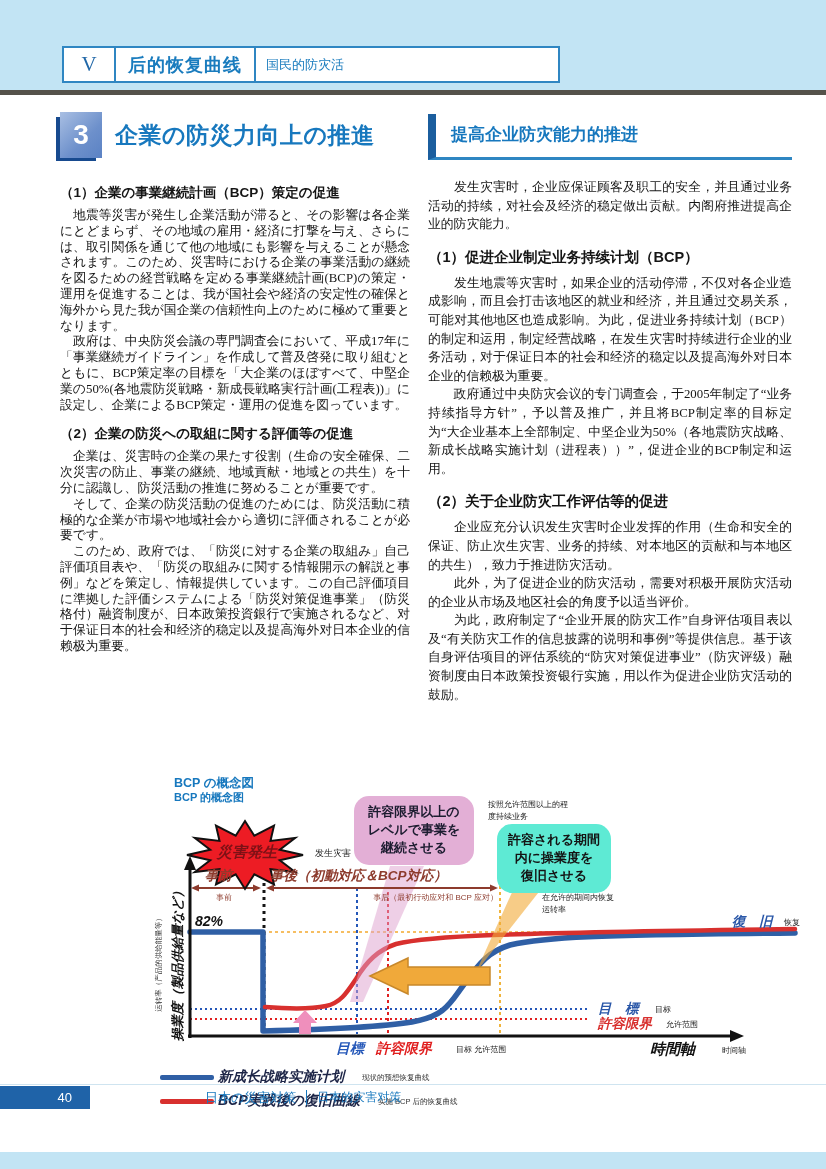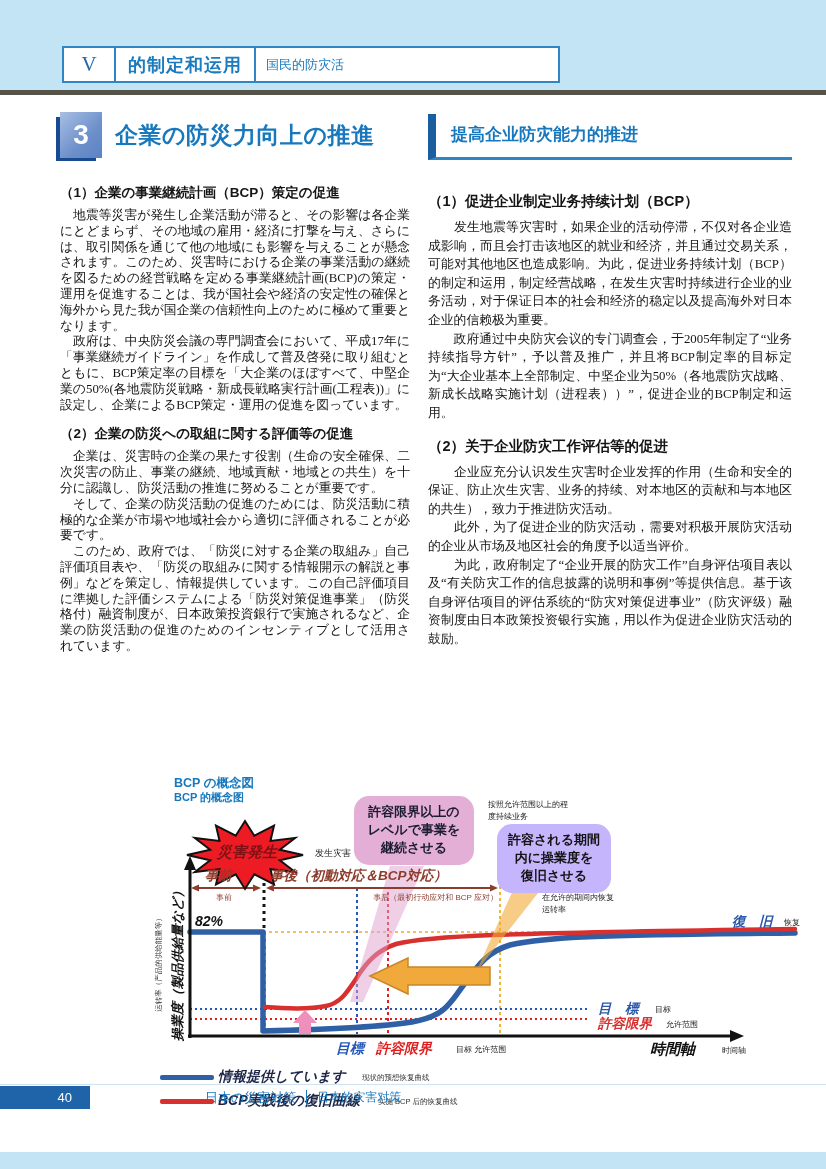--- a/index.html
+++ b/index.html
@@ -55,21 +55,21 @@
              font-size:13.5px; color:#8d3b2d; }
   .post-cn { left:128px; top:120px; width:220px; text-align:right; color:#8d3b2d; }
   .pct { left:45px; top:141px; font-style:italic; font-weight:bold; font-size:14px; color:#111; }
   .ylab-jp { left:-62px; top:182px; width:180px; text-align:center; transform:rotate(-90deg);
              font-style:italic; font-weight:bold; font-size:13px; color:#111; }
   .ylab-cn { left:-56px; top:186px; width:130px; text-align:center; transform:rotate(-90deg);
              font-size:7.5px; color:#333; white-space:nowrap; }
   .bubble { position:absolute; border-radius:15px; text-align:center; font-weight:bold; font-size:13px;
             line-height:1.4; padding:7px 0; white-space:pre-line; }
   .bub-pink { left:204px; top:24px; width:120px; background:#e3afd6; color:#1c1c30; }
-  .bub-orange { left:347px; top:52px; width:114px; background:#c4b5fd; color:#141414; }
+  .bub-orange { left:347px; top:52px; width:114px; background:#5eead4; color:#141414; }
   .note-pink { left:338px; top:27px; line-height:1.45; }
   .note-orange { left:392px; top:120px; line-height:1.45; }
   .recov { left:582px; top:141px; font-style:italic; font-weight:bold; font-size:13.5px; color:#2a57a8; }
   .recov-cn { left:634px; top:145px; }
   .target-r { left:448px; top:228px; font-style:italic; font-weight:bold; font-size:13.5px; color:#2a57a8; }
   .target-r-cn { left:505px; top:232px; }
   .limit-r { left:448px; top:243px; font-style:italic; font-weight:bold; font-size:13.5px; color:#d8302e; }
   .limit-r-cn { left:516px; top:247px; }
   .target-b { left:186px; top:268px; font-style:italic; font-weight:bold; font-size:14px; color:#2457b8; }
   .limit-b { left:226px; top:268px; font-style:italic; font-weight:bold; font-size:14px; color:#e02020; }
@@ -96,43 +96,44 @@
   .bottom-strip { position:absolute; left:0; top:1152px; width:826px; height:17px; background:#c2e4f4; }
 </style>
 </head>
 <body>
 
 <div id="page">
 
   <div class="hdr-band">
     <div class="hdr-box">
       <div class="hdr-num">V</div>
-      <div class="hdr-jp">的制定和运用</div>
+      <div class="hdr-jp">后的恢复曲线</div>
       <div class="hdr-cn">国民的防灾活</div>
     </div>
   </div>
   <div class="dark-rule"></div>
 
   <div class="sec-left">
     <div class="sec-numbox">3</div>
     <div class="sec-ltitle">企業の防災力向上の推進</div>
   </div>
   <div class="sec-right">提高企业防灾能力的推进</div>
 
   <div class="col col-l">
     <p class="jp-h">（1）企業の事業継続計画（BCP）策定の促進</p>
     <p>　地震等災害が発生し企業活動が滞ると、その影響は各企業にとどまらず、その地域の雇用・経済に打撃を与え、さらには、取引関係を通じて他の地域にも影響を与えることが懸念されます。このため、災害時における企業の事業活動の継続を図るための経営戦略を定める事業継続計画(BCP)の策定・運用を促進することは、我が国社会や経済の安定性の確保と海外から見た我が国企業の信頼性向上のために極めて重要となります。</p>
     <p>　政府は、中央防災会議の専門調査会において、平成17年に「事業継続ガイドライン」を作成して普及啓発に取り組むとともに、BCP策定率の目標を「大企業のほぼすべて、中堅企業の50%(各地震防災戦略・新成長戦略実行計画(工程表))」に設定し、企業によるBCP策定・運用の促進を図っています。</p>
     <p class="jp-h">（2）企業の防災への取組に関する評価等の促進</p>
     <p>　企業は、災害時の企業の果たす役割（生命の安全確保、二次災害の防止、事業の継続、地域貢献・地域との共生）を十分に認識し、防災活動の推進に努めることが重要です。</p>
     <p>　そして、企業の防災活動の促進のためには、防災活動に積極的な企業が市場や地域社会から適切に評価されることが必要です。</p>
-    <p>　このため、政府では、「防災に対する企業の取組み」自己評価項目表や、「防災の取組みに関する情報開示の解説と事例」などを策定し、情報提供しています。この自己評価項目に準拠した評価システムによる「防災対策促進事業」（防災格付）融資制度が、日本政策投資銀行で実施されるなど、企業の防災活動の促進のためのインセンティブとして活用されています。</p>
+    <p>　このため、政府では、「防災に対する企業の取組み」自己評価項目表や、「防災の取組みに関する情報開示の解説と事例」などを策定し、情報提供しています。この自己評価項目に準拠した評価システムによる「防災対策促進事業」（防災格付）融資制度が、日本政策投資銀行で実施されるなど、对于保证日本的社会和经济的稳定以及提高海外对日本企业的信赖极为重要。</p>
   </div>
 
   <div class="col col-r">
+    <p>　　发生灾害时，企业应保证顾客及职工的安全，并且通过业务活动的持续，对社会及经济的稳定做出贡献。内阁府推进提高企业的防灾能力。</p>
     <p class="cn-h">（1）促进企业制定业务持续计划（BCP）</p>
     <p>　　发生地震等灾害时，如果企业的活动停滞，不仅对各企业造成影响，而且会打击该地区的就业和经济，并且通过交易关系，可能对其他地区也造成影响。为此，促进业务持续计划（BCP）的制定和运用，制定经营战略，在发生灾害时持续进行企业的业务活动，对于保证日本的社会和经济的稳定以及提高海外对日本企业的信赖极为重要。</p>
     <p>　　政府通过中央防灾会议的专门调查会，于2005年制定了“业务持续指导方针”，予以普及推广，并且将BCP制定率的目标定为“大企业基本上全部制定、中坚企业为50%（各地震防灾战略、新成长战略实施计划（进程表））”，促进企业的BCP制定和运用。</p>
     <p class="cn-h">（2）关于企业防灾工作评估等的促进</p>
     <p>　　企业应充分认识发生灾害时企业发挥的作用（生命和安全的保证、防止次生灾害、业务的持续、对本地区的贡献和与本地区的共生），致力于推进防灾活动。</p>
     <p>　　此外，为了促进企业的防灾活动，需要对积极开展防灾活动的企业从市场及地区社会的角度予以适当评价。</p>
     <p>　　为此，政府制定了“企业开展的防灾工作”自身评估项目表以及“有关防灾工作的信息披露的说明和事例”等提供信息。基于该自身评估项目的评估系统的“防灾对策促进事业”（防灾评级）融资制度由日本政策投资银行实施，用以作为促进企业防灾活动的鼓励。</p>
   </div>
 
   <div id="diagram">
@@ -198,21 +199,21 @@
     <div class="dlab target-r-cn small-cn">目标</div>
     <div class="dlab limit-r">許容限界</div>
     <div class="dlab limit-r-cn small-cn">允许范围</div>
     <div class="dlab target-b">目標</div>
     <div class="dlab limit-b">許容限界</div>
     <div class="dlab bottom-cn small-cn">目标 允许范围</div>
     <div class="dlab time-lab">時間軸</div>
     <div class="dlab time-cn small-cn">时间轴</div>
 
     <div class="lg-swatch lg1-s"></div>
-    <div class="lg-lab lg1-l">情報提供しています</div>
+    <div class="lg-lab lg1-l">新成长战略实施计划</div>
     <div class="dlab lg1-cn">现状的预想恢复曲线</div>
     <div class="lg-swatch lg2-s"></div>
     <div class="lg-lab lg2-l">BCP実践後の復旧曲線</div>
     <div class="dlab lg2-cn">实施 BCP 后的恢复曲线</div>
   </div>
 
   <div class="foot-row">
     <div class="foot-pg">40</div>
     <div class="foot-txt">
       <span class="foot-jp">日本の災害対策</span>

